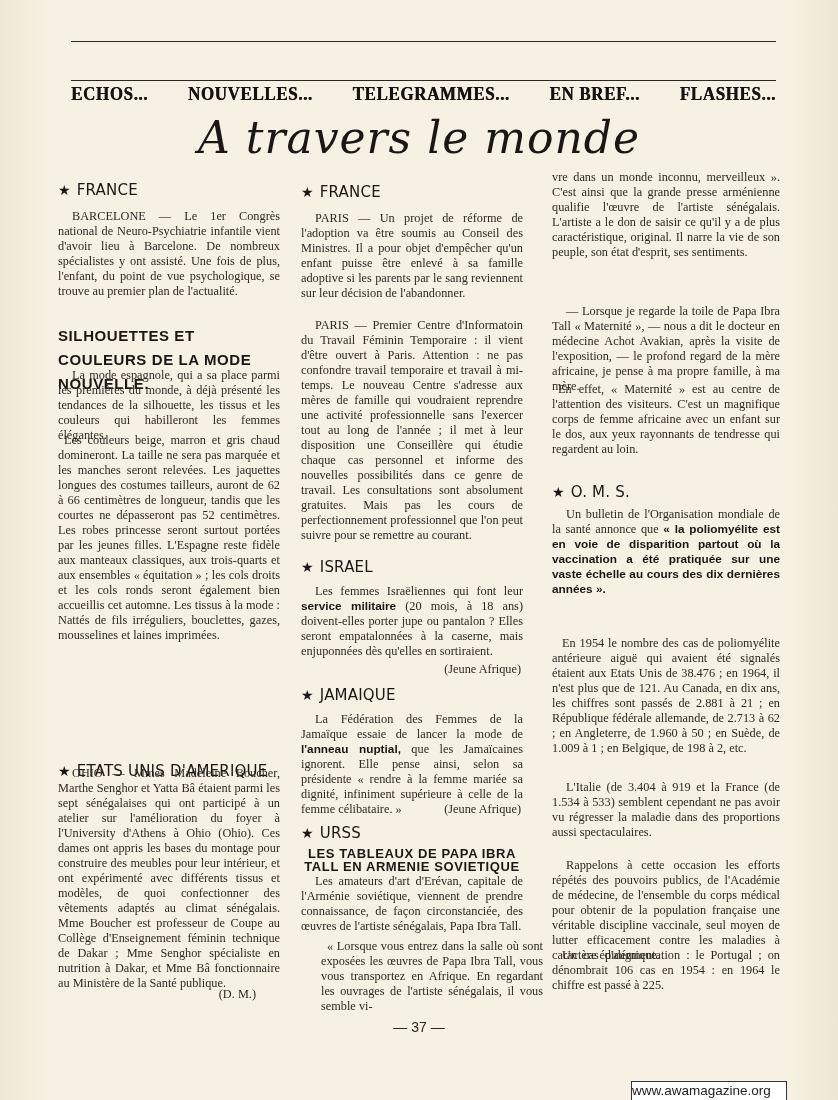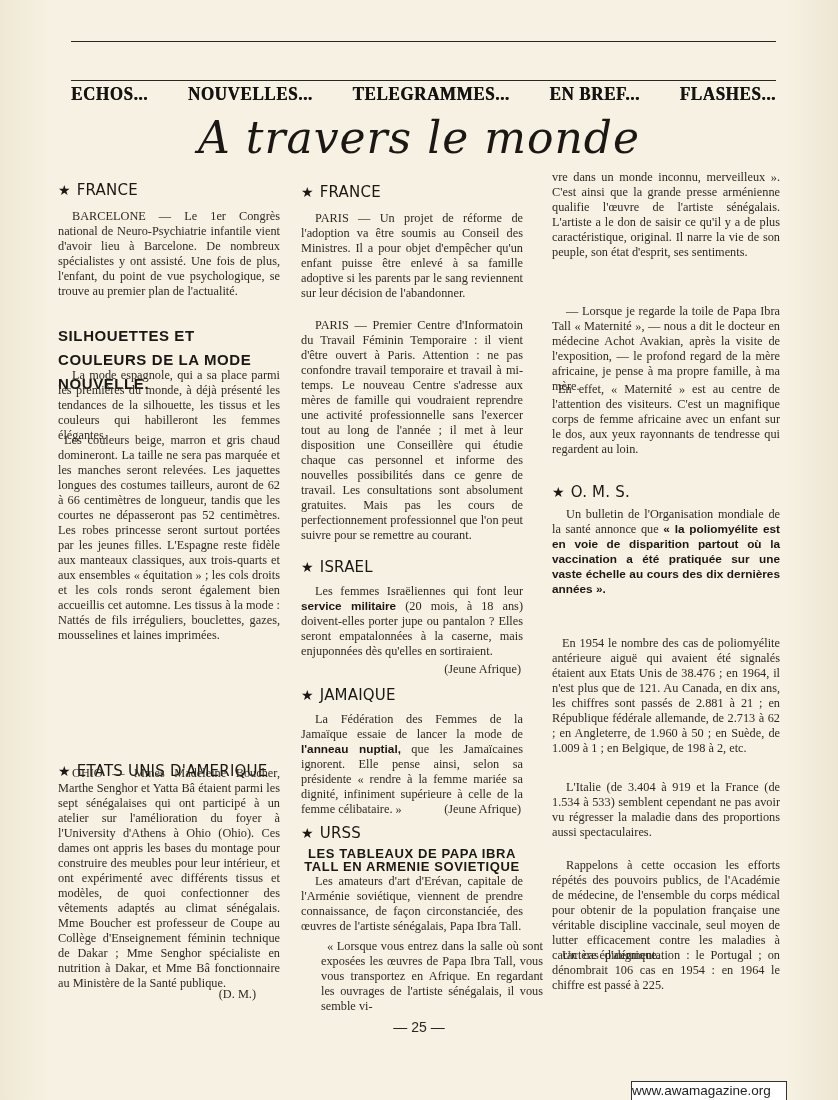--- a/index.html
+++ b/index.html
@@ -120,16 +120,16 @@
 
   <div class="heading" style="left:552px; top:483px;">
     <span class="star">★</span><span>O. M. S.</span>
   </div>
   <div class="p" style="left:552px; top:507px; width:228px;"><span class="ind"></span><span>Un bulletin de l'Organisation mondiale de la santé annonce que </span><span class="b">« la poliomyélite est en voie de disparition partout où la vaccination a été pratiquée sur une vaste échelle au cours des dix dernières années ».</span></div>
   <div class="p" style="left:552px; top:636px; width:228px;"><span class="ind" style="width:10px"></span><span>En 1954 le nombre des cas de poliomyélite antérieure aiguë qui avaient été signalés étaient aux Etats Unis de 38.476 ; en 1964, il n'est plus que de 121. Au Canada, en dix ans, les chiffres sont passés de 2.881 à 21 ; en République fédérale allemande, de 2.713 à 62 ; en Angleterre, de 1.960 à 50 ; en Suède, de 1.009 à 1 ; en Belgique, de 198 à 2, etc.</span></div>
   <div class="p" style="left:552px; top:780px; width:228px;"><span class="ind"></span><span>L'Italie (de 3.404 à 919 et la France (de 1.534 à 533) semblent cependant ne pas avoir vu régresser la maladie dans des proportions aussi spectaculaires.</span></div>
   <div class="p" style="left:552px; top:858px; width:228px;"><span class="ind"></span><span>Rappelons à cette occasion les efforts répétés des pouvoirs publics, de l'Académie de médecine, de l'ensemble du corps médical pour obtenir de la population française une véritable discipline vaccinale, seul moyen de lutter efficacement contre les maladies à caractère épidémique.</span></div>
   <div class="p" style="left:552px; top:948px; width:228px;"><span class="ind" style="width:10px"></span><span>Un cas d'augmentation : le Portugal ; on dénombrait 106 cas en 1954 : en 1964 le chiffre est passé à 225.</span></div>
 
-  <div class="pagenum">— 25 —</div>
+  <div class="pagenum">— 37 —</div>
 
   <div class="watermark">www.awamagazine.org</div>
 </div>
 
 </body></html>

